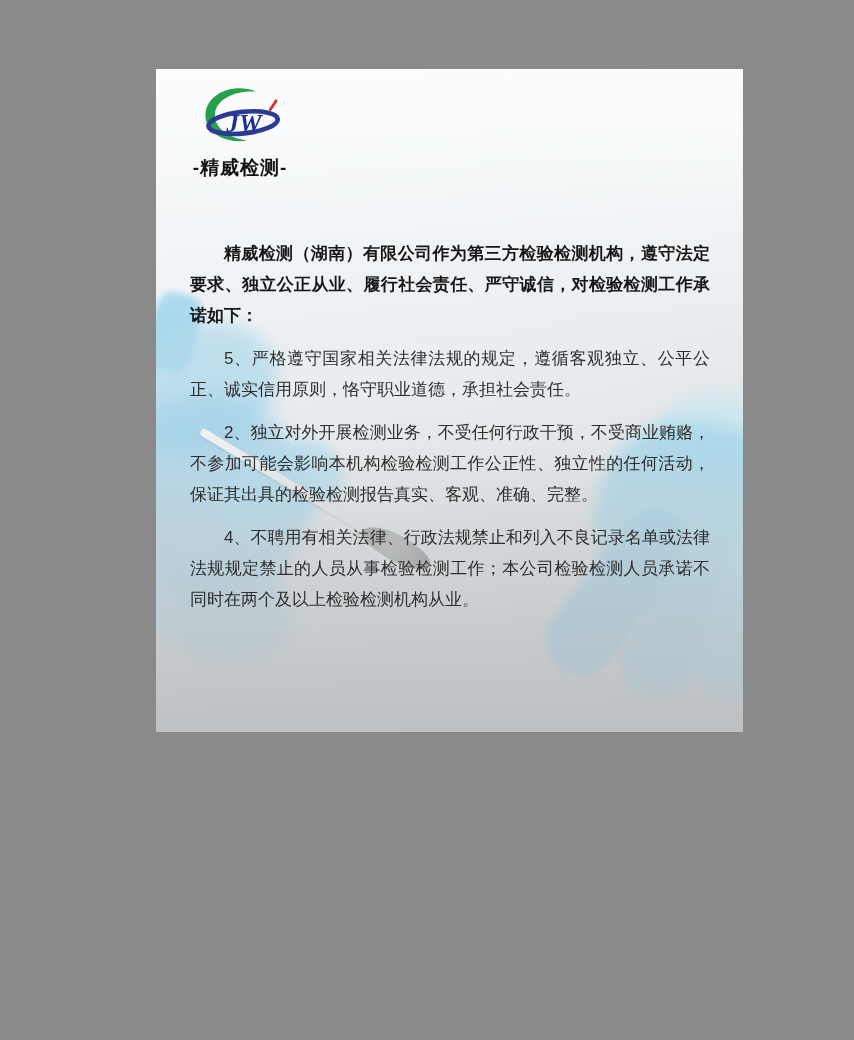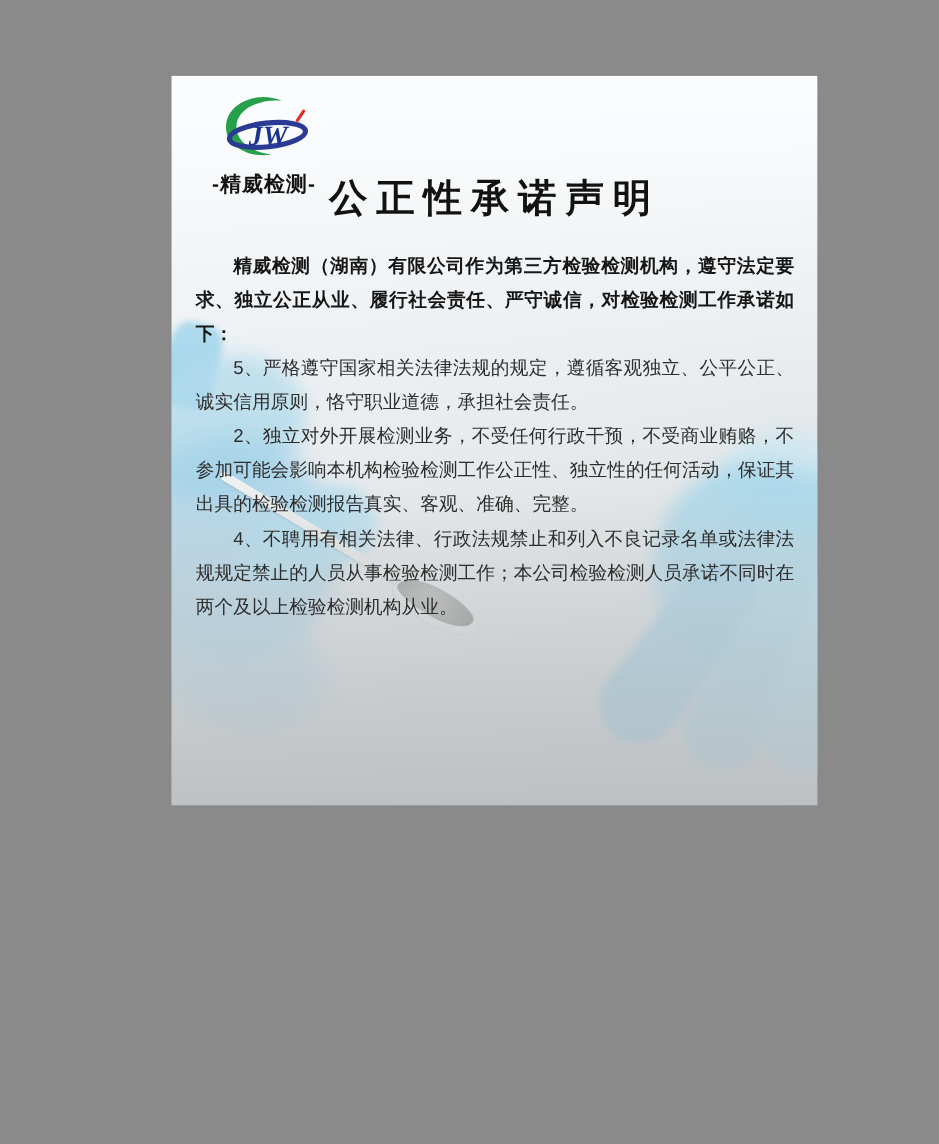--- a/index.html
+++ b/index.html
@@ -64,21 +64,21 @@
     background:linear-gradient(180deg,rgba(252,253,254,.96) 0%,rgba(250,252,253,.85) 10%,rgba(248,250,252,.62) 22%,rgba(246,249,251,.46) 38%,rgba(244,247,249,.38) 55%,rgba(242,246,248,.3) 70%,rgba(240,244,246,.2) 83%,rgba(238,242,244,.12) 100%);}
   
   .content{position:absolute;inset:0;z-index:3;}
   .logo-wrap{position:absolute;left:22px;top:14px;width:124px;}
   .logo-emblem{position:absolute;left:18px;top:3px;width:98px;height:62px;}
   .logo-name{position:absolute;left:0;top:72px;width:124px;text-align:center;
     font-family:Liberation Sans, sans-serif;font-weight:bold;font-size:19px;letter-spacing:1px;color:#121212;}
   .title{position:absolute;left:0;top:88px;width:100%;text-align:center;
     font-family:"Liberation Serif","DejaVu Serif",serif;font-weight:bold;font-size:35px;letter-spacing:8px;color:#121212;white-space:nowrap;}
   .bodytext{position:absolute;left:22px;right:21px;top:157px;font-size:17px;line-height:31px;color:#2e2e2e;text-align:justify;}
-  .bodytext p{margin:0;text-indent:2em;}
+  .bodytext p{margin:12px;text-indent:2em;}
   .bodytext p.intro{font-weight:bold;color:#161616;}
   .sig-label{position:absolute;left:332px;top:739px;font-size:18px;color:#2b2b2b;letter-spacing:1px;margin-left:36px;}
   .sig-svg{position:absolute;left:394px;top:710px;width:146px;height:70px;transform:rotate(-3deg);}
   .date-line{position:absolute;left:334px;top:808px;font-size:19px;color:#222;letter-spacing:.5px;text-align:right;}
 </style>
 </head>
 <body>
 
 <div class="page">
 
@@ -115,21 +115,20 @@
     <div class="logo-wrap">
       <svg class="logo-emblem" viewBox="0 0 104 66">
         <path d="M64,6 C40,-4 12,8 10,29 C8,48 30,62 54,58 C36,56 20,46 20,31 C20,14 42,4 64,6 Z" fill="#27a04b"></path>
         <ellipse cx="50" cy="39" rx="37" ry="11.5" fill="none" stroke="#2b3b94" stroke-width="5" transform="rotate(-6 50 39)"></ellipse>
         <path d="M79,25 l6,-9" stroke="#e12d26" stroke-width="3" stroke-linecap="round" fill="none"></path>
         <text x="32" y="49" font-size="27" font-style="italic" font-weight="bold" fill="#1c3390" font-family="Liberation Serif, DejaVu Serif, serif">JW</text>
       </svg>
       <div class="logo-name">-精威检测-</div>
     </div>
 
-    <div class="title">公正性承诺声明</div>
 
     <div class="bodytext">
       <p class="intro">精威检测（湖南）有限公司作为第三方检验检测机构，遵守法定要求、独立公正从业、履行社会责任、严守诚信，对检验检测工作承诺如下：</p>
       <p>5、严格遵守国家相关法律法规的规定，遵循客观独立、公平公正、诚实信用原则，恪守职业道德，承担社会责任。</p>
       <p>2、独立对外开展检测业务，不受任何行政干预，不受商业贿赂，不参加可能会影响本机构检验检测工作公正性、独立性的任何活动，保证其出具的检验检测报告真实、客观、准确、完整。</p>
       <p>4、不聘用有相关法律、行政法规禁止和列入不良记录名单或法律法规规定禁止的人员从事检验检测工作；本公司检验检测人员承诺不同时在两个及以上检验检测机构从业。</p>
     </div>
 
     <div class="sig-label">总经理：</div>
 

